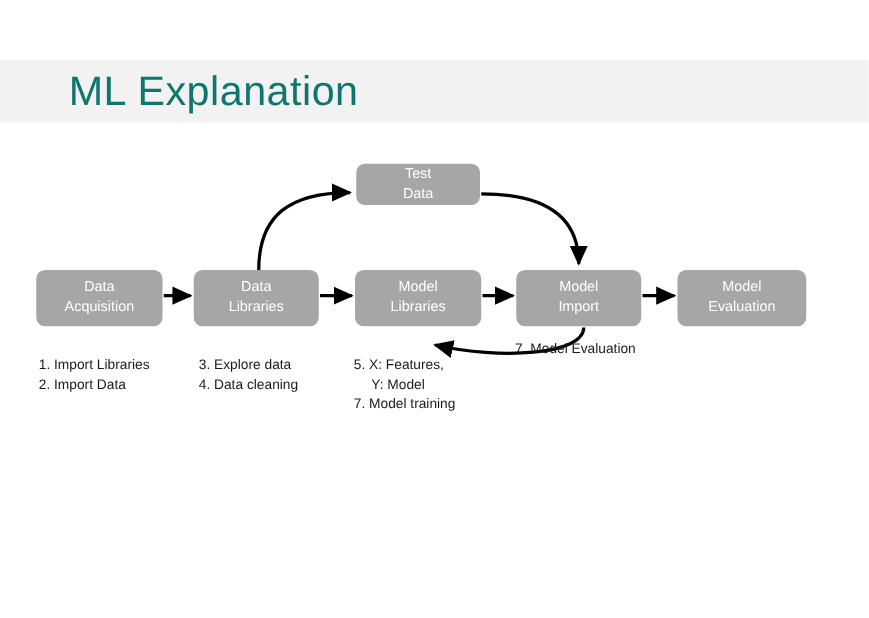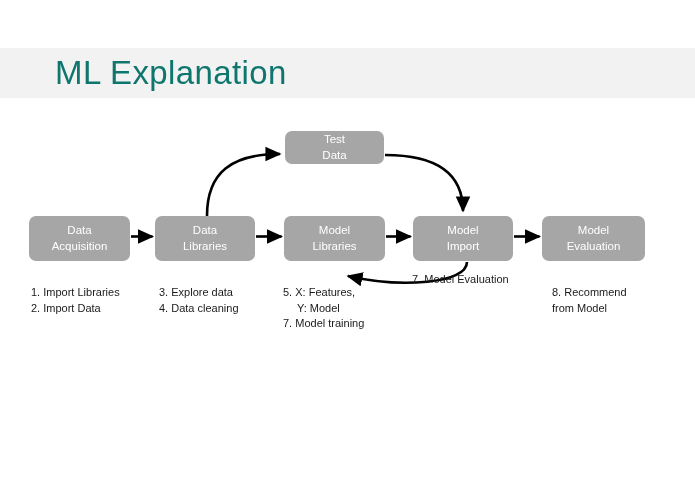--- a/index.html
+++ b/index.html
@@ -167,18 +167,14 @@
   <div class="caption" id="caption-group-3">
     <span class="row">5. X: Features,</span>
     <span class="row indent">Y: Model</span>
     <span class="row">7. Model training</span>
   </div>
 
   <div class="caption" id="caption-group-4">
     <span class="row">7. Model Evaluation</span>
   </div>
 
-  <div class="caption" id="caption-group-5">
-    <span class="row">8. Recommend</span>
-    <span class="row">from Model</span>
-  </div>
 
 </div>
 
 </body></html>

